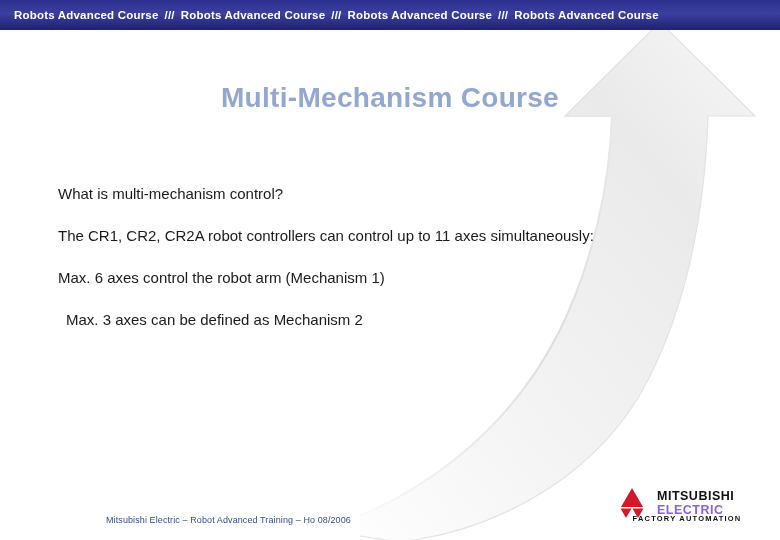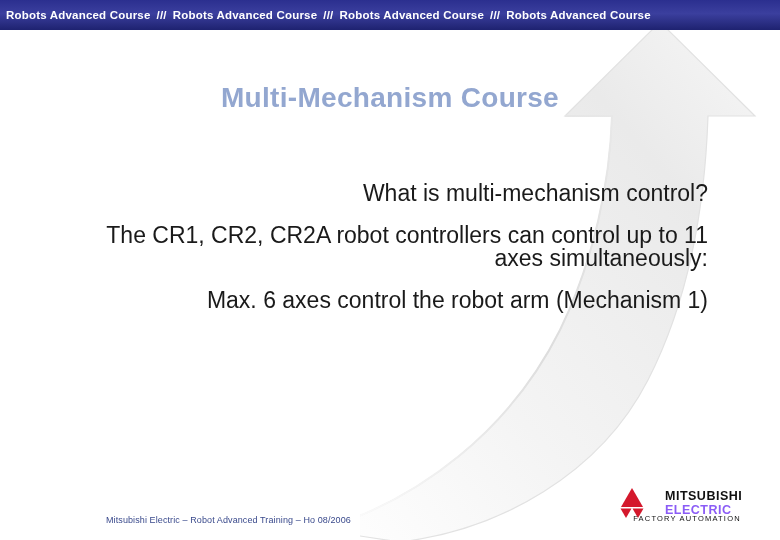--- a/index.html
+++ b/index.html
@@ -29,21 +29,21 @@
     height: 30px;
     background: linear-gradient(to bottom, #2b2f8f 0%, #3b3f9e 45%, #1e2270 100%);
     color: #ffffff;
     font-size: 11.5px;
     font-weight: bold;
     letter-spacing: 0.2px;
     display: flex;
     align-items: center;
     white-space: nowrap;
     overflow: hidden;
-    padding-left: 6px;
+    padding-left: 14px;
     box-sizing: border-box;
   }
   .banner-sep {
     padding: 0 6px;
     font-weight: bold;
   }
   
   .arrow-wrap {
     position: absolute;
     left: 360px;
@@ -66,25 +66,24 @@
   }
   
   .body {
     position: absolute;
     left: 58px;
     top: 182px;
     width: 650px;
     color: #000000;
   }
   .para {
-    font-size: 23px;
+    font-size: 15px;
     line-height: 23px;
     margin-bottom: 19px;
     color: #1a1a1a;
-    text-align: right;
   }
   .para.bold {
     font-weight: normal;
   }
   .para.indent {
     margin-left: 8px;
   }
   
   .footer {
     position: absolute;
@@ -104,21 +103,21 @@
     height: 42px;
     display: flex;
     align-items: center;
   }
   .logo-mark {
     width: 40px;
     height: 34px;
     flex: none;
   }
   .logo-text {
-    margin-left: 13px;
+    margin-left: 5px;
     line-height: 1;
   }
   .logo-text .l1 {
     font-size: 12.5px;
     font-weight: bold;
     letter-spacing: 0.5px;
     color: #111111;
     display: block;
   }
   .logo-text .l2 {
@@ -128,21 +127,21 @@
     color: #8b5cf6;
     display: block;
     margin-top: 1px;
   }
   .logo-fa {
     position: absolute;
     left: 0;
     bottom: 1px;
     width: 150px;
     font-size: 7.5px;
-    font-weight: normal;
+    font-weight: bold;
     letter-spacing: 1.2px;
     color: #111111;
     text-align: center;
   }
 </style>
 </head>
 <body>
 
 <div class="slide">
 
@@ -176,20 +175,21 @@
       <path d="M-40,500 C 60,470 150,400 200,300 C 235,228 250,150 252,86 L 205,86" fill="none" stroke="url(#arrEdge)" stroke-width="2"></path>
     </svg>
   </div>
 
   <div class="title">Multi-Mechanism Course</div>
 
   <div class="body">
     <div class="para">What is multi-mechanism control?</div>
     <div class="para">The CR1, CR2, CR2A robot controllers can control up to 11 axes simultaneously:</div>
     <div class="para bold">Max. 6 axes control the robot arm (Mechanism 1)</div>
+    <div class="para bold indent">Max. 3 axes can be defined as Mechanism 2</div>
   </div>
 
   <div class="footer">Mitsubishi Electric – Robot Advanced Training – Ho 08/2006</div>
 
   <div class="logo">
     <svg class="logo-mark" viewBox="0 0 40 34" xmlns="http://www.w3.org/2000/svg">
       <polygon points="20,2 31,21 9,21" fill="#d4182c"></polygon>
       <polygon points="8.5,22.5 19.5,22.5 14,32" fill="#d4182c"></polygon>
       <polygon points="20.5,22.5 31.5,22.5 26,32" fill="#d4182c"></polygon>
     </svg>

